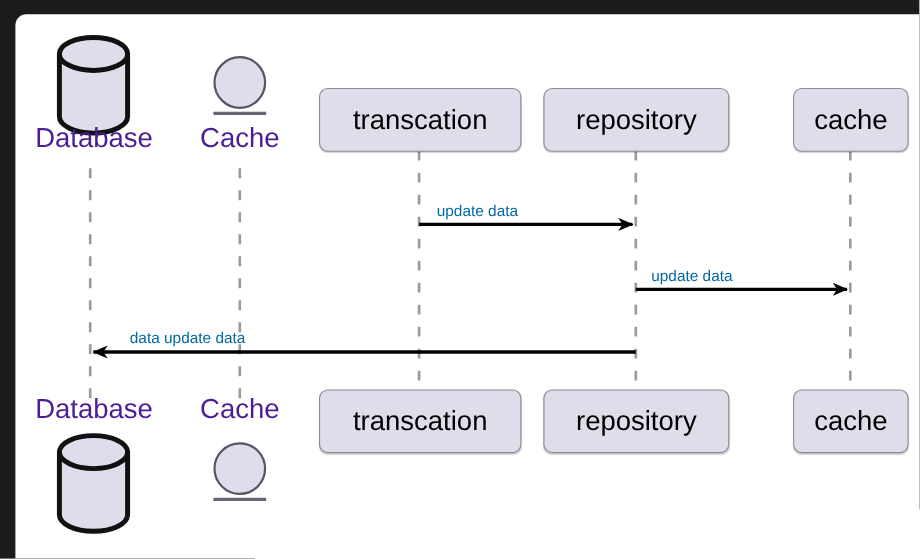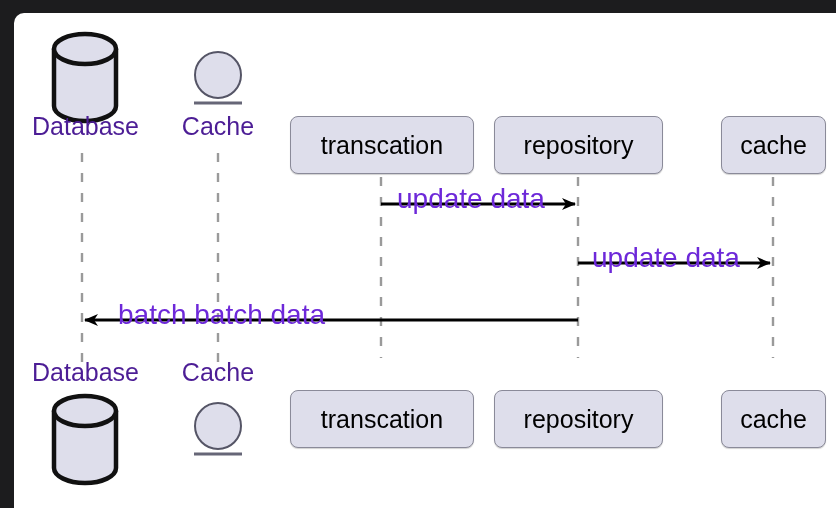--- a/index.html
+++ b/index.html
@@ -42,38 +42,37 @@
     border: 1px solid #8a8a99;
     border-radius: 8px;
     display: flex;
     align-items: center;
     justify-content: center;
     color: #000000;
     font-size: 25px;
     font-family: "Liberation Sans", sans-serif;
     letter-spacing: 0px;
     box-shadow: 0 1px 1px rgba(0,0,0,0.18);
-    margin-top: 36px;
   }
 
   
   .nlabel {
     position: absolute;
     color: #4c1d95;
     font-size: 25px;
     font-family: "Liberation Sans", sans-serif;
     white-space: nowrap;
     text-align: center;
   }
 
   
   .mlabel {
     position: absolute;
-    color: #6d28d9;
-    font-size: 28px;
+    color: #0369a1;
+    font-size: 14px;
     font-family: "Liberation Sans", sans-serif;
     white-space: nowrap;
   }
 </style>
 </head>
 <body>
 
 <div id="screen">
   <div id="canvas">
 
@@ -143,16 +142,16 @@
     </div>
 
     <div class="nlabel" style="left:0px; top:99px; width:143px;">Database</div>
     <div class="nlabel" style="left:148px; top:99px; width:112px;">Cache</div>
 
     <div class="nlabel" style="left:0px; top:345px; width:143px;">Database</div>
     <div class="nlabel" style="left:148px; top:345px; width:112px;">Cache</div>
 
     <div class="mlabel" style="left:383px; top:170px;">update data</div>
     <div class="mlabel" style="left:578px; top:229px;">update data</div>
-    <div class="mlabel" style="left:104px; top:286px;">batch batch data</div>
+    <div class="mlabel" style="left:104px; top:286px;">data update data</div>
 
   </div>
 </div>
 
 </body></html>

